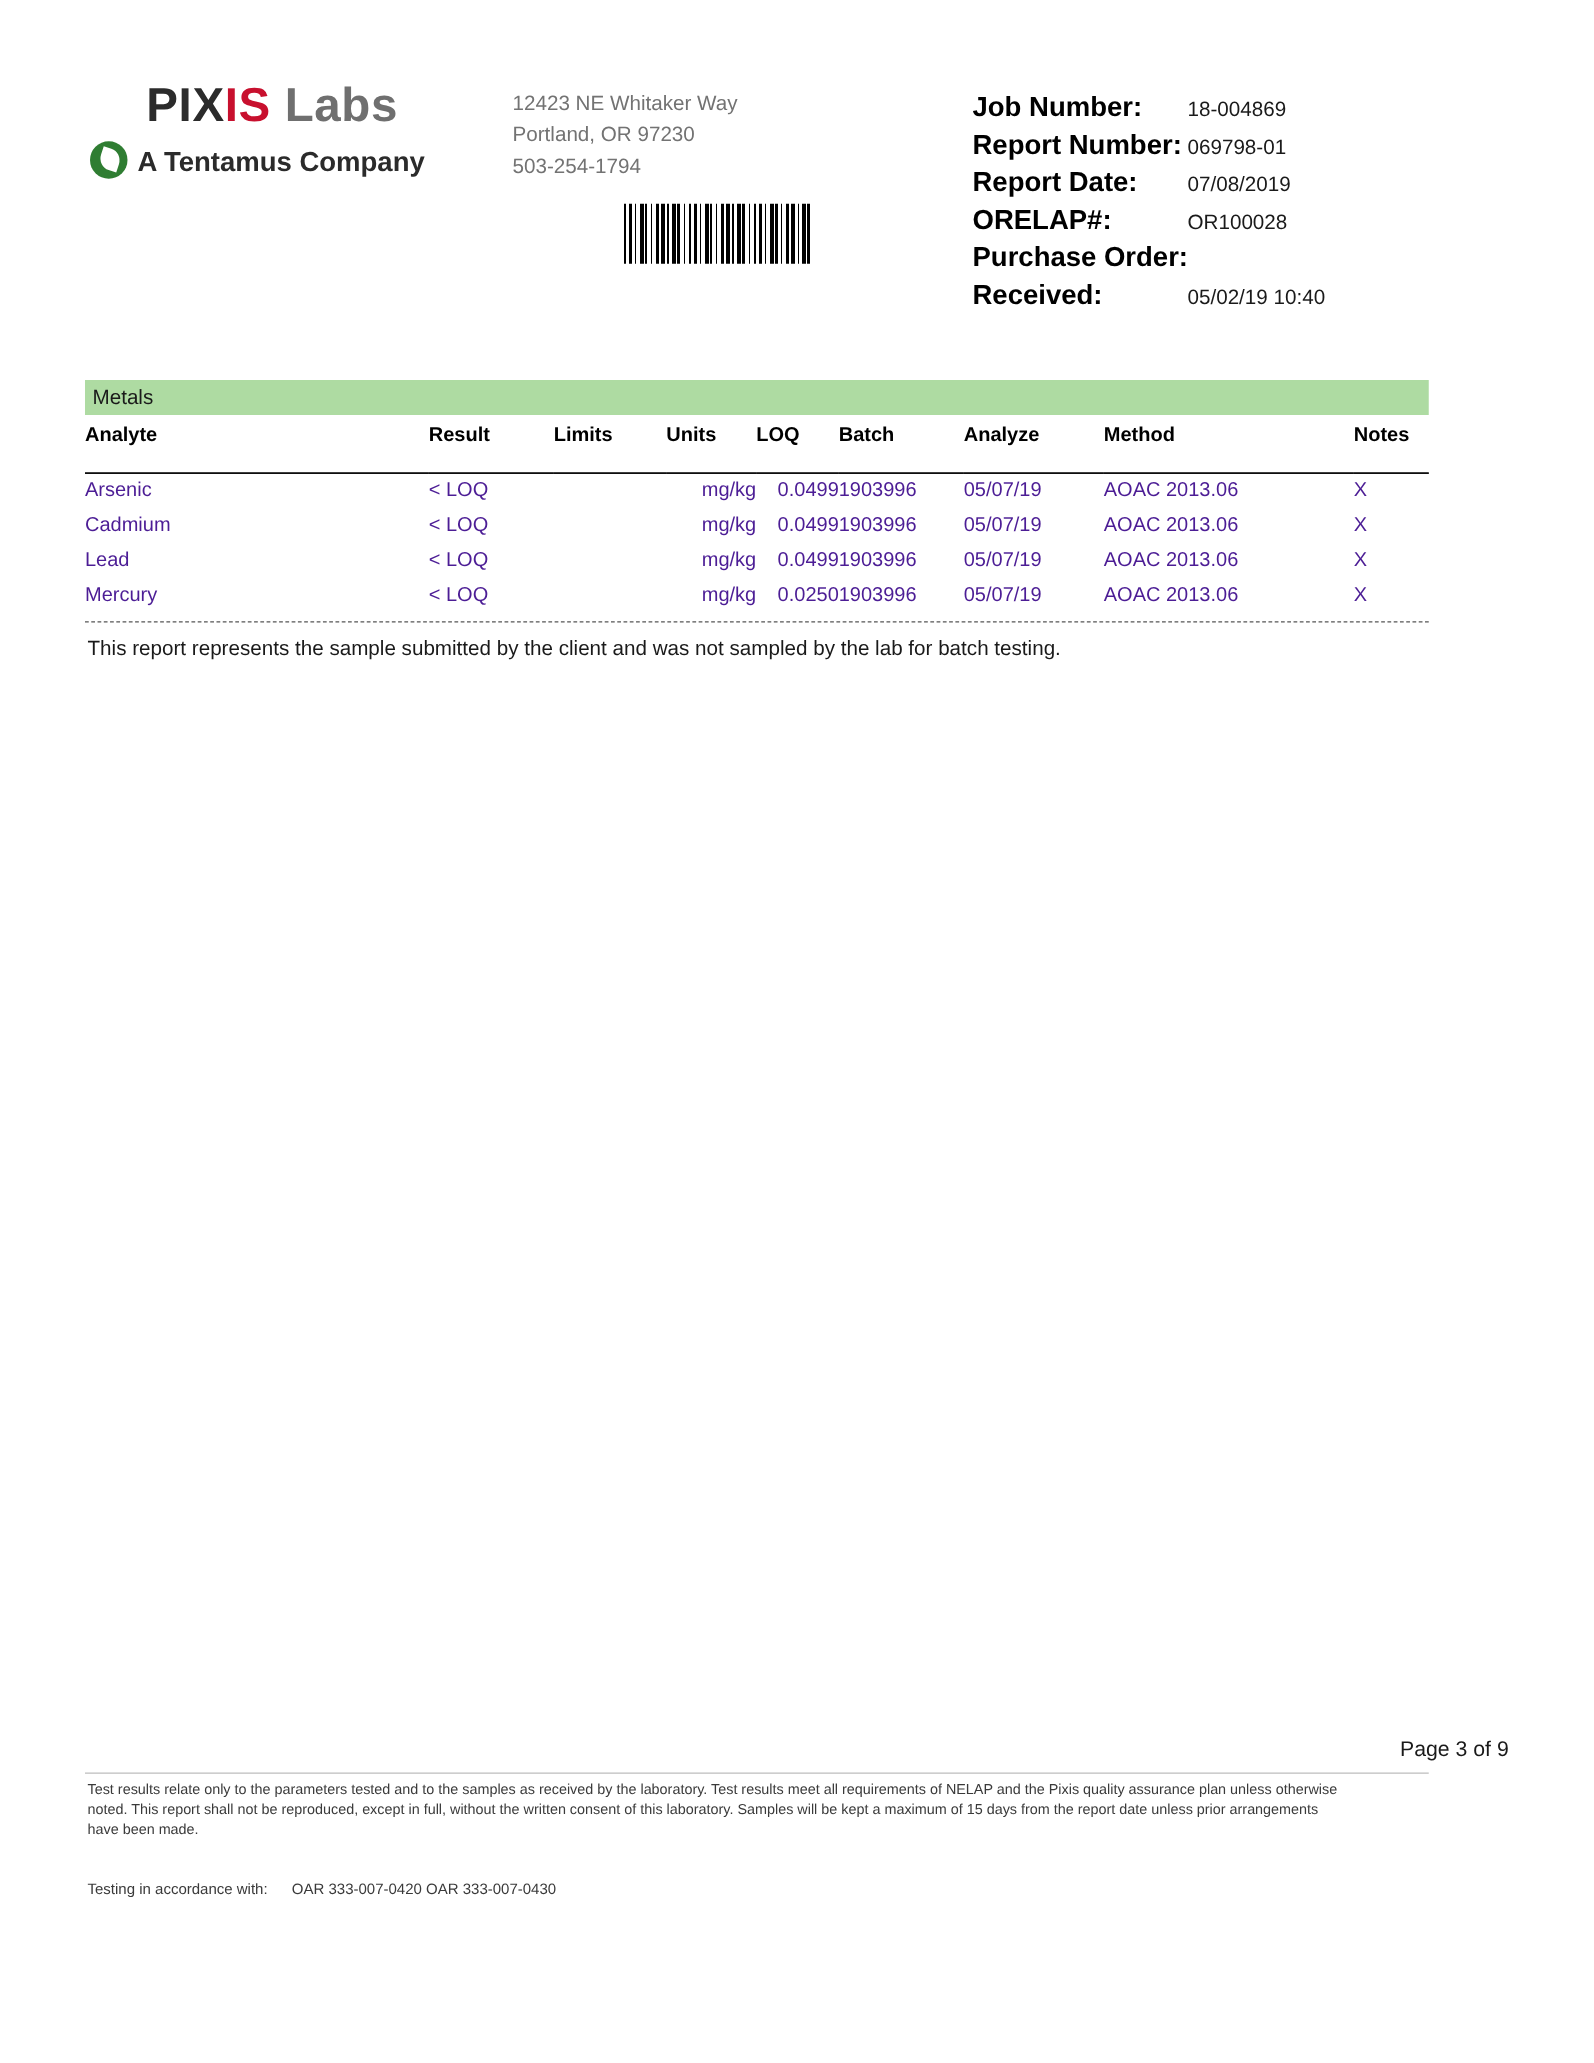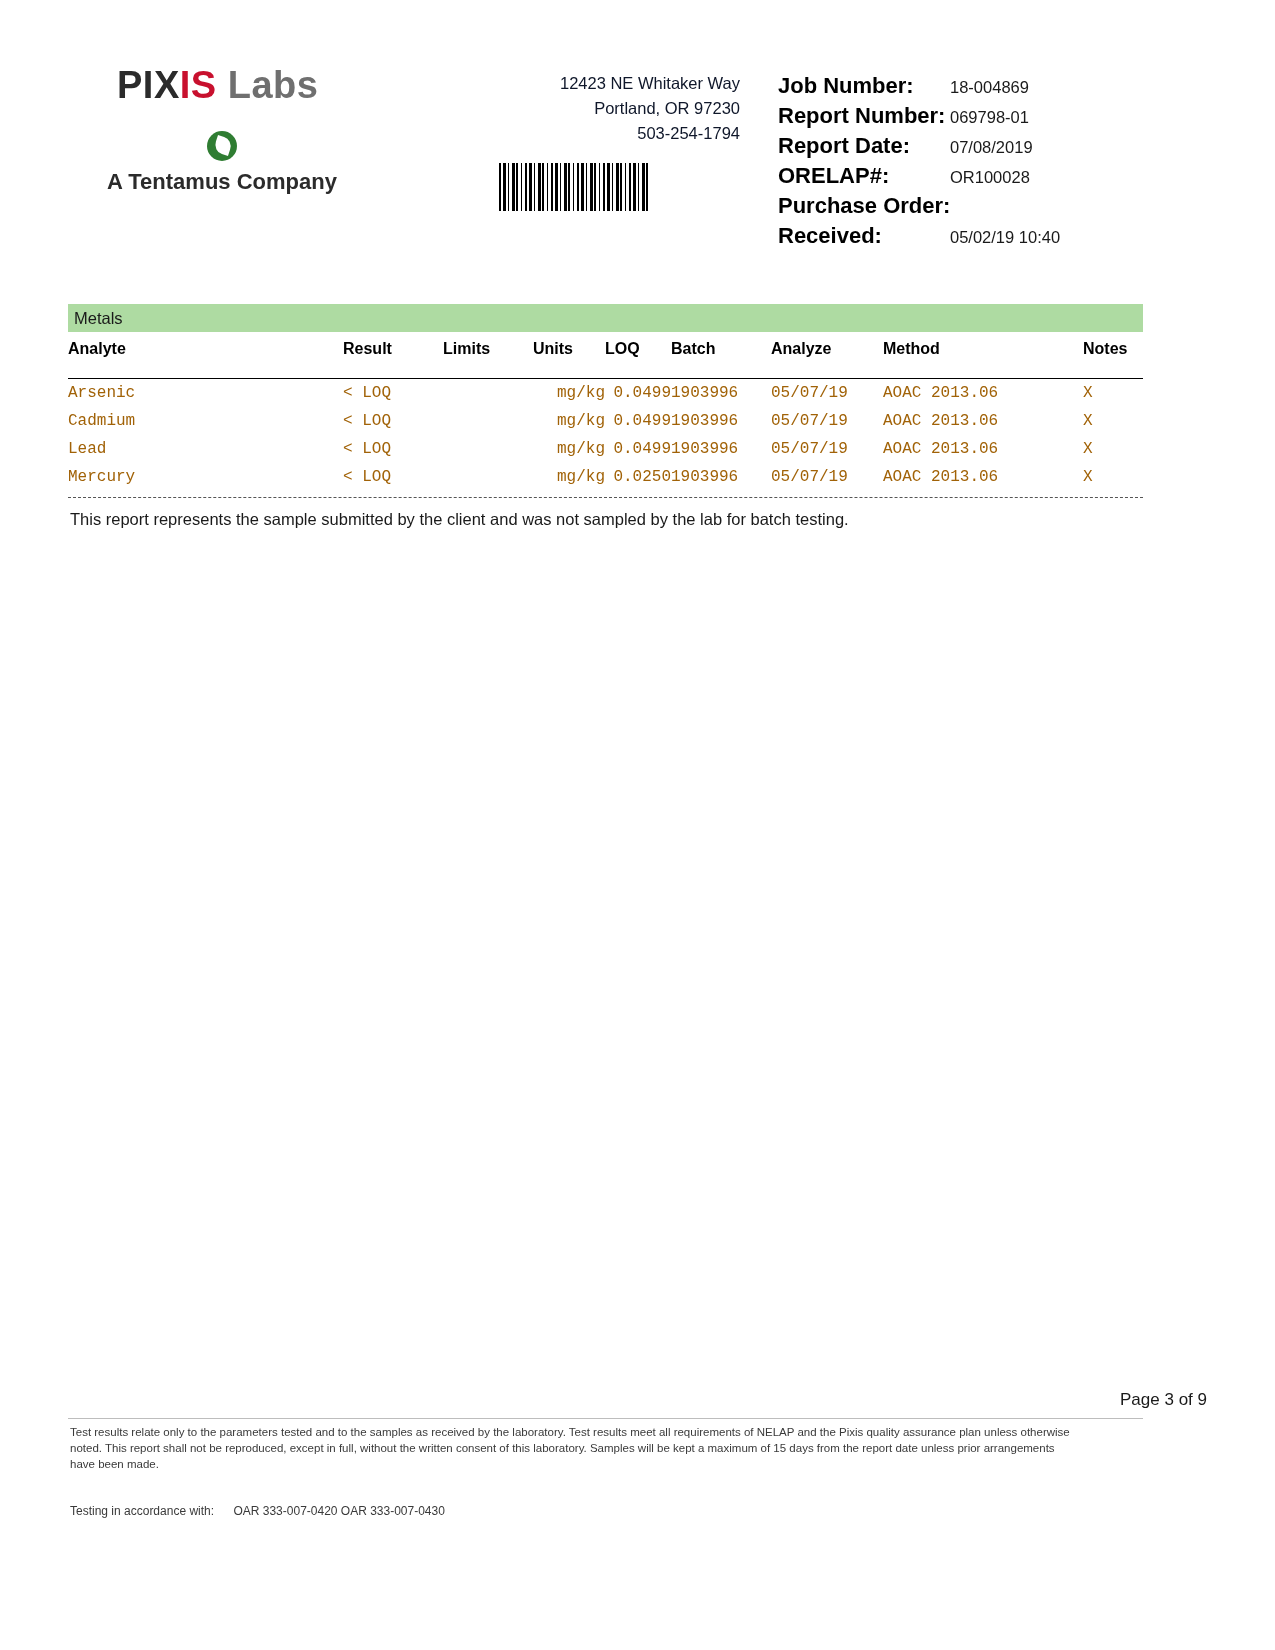--- a/index.html
+++ b/index.html
@@ -40,25 +40,24 @@
     font-size: 38px;
     font-weight: bold;
     letter-spacing: 0.5px;
     line-height: 44px;
     white-space: nowrap;
   }
   .logo-pix { color: #2b2b2b; margin-left: 45px; }
   .logo-xis { color: #c8102e; }
   .logo-labs { color: #6f6f6f; font-weight: bold; }
   .logo-line2 {
-    margin-top: 24px;
+    margin-top: 6px;
     display: flex;
-    align-items: center;
+    align-items: flex-end;
     gap: 8px;
-    flex-direction: column;
   }
   .logo-mark {
     width: 30px;
     height: 30px;
     border-radius: 50%;
     background: #2f7d32;
     position: relative;
     flex: none;
     overflow: hidden;
   }
@@ -78,24 +77,24 @@
     font-weight: bold;
     color: #2b2b2b;
     white-space: nowrap;
   }
 
   .addr {
     position: absolute;
     left: 410px;
     top: 16px;
     width: 330px;
-    text-align: right;
+    text-align: left;
     font-size: 16.5px;
     line-height: 25px;
-    color: #0f172a;
+    color: #737373;
   }
   .barcode {
     position: absolute;
     left: 499px;
     top: 108px;
     width: 152px;
     height: 48px;
     background:
       repeating-linear-gradient(to right,
         #000 0px, #000 2px, #fff 2px, #fff 4px,
@@ -154,22 +153,21 @@
     font-size: 16px;
     font-weight: bold;
     text-align: left;
     padding: 8px 0 20px 0;
     color: #000;
     border-bottom: 1.5px solid #000;
   }
   table.tbl td {
     font-size: 16px;
     padding: 5px 0 5px 0;
-    color: #a16207;
-    font-family: Liberation Mono, monospace;
+    color: #4c1d95;
   }
   .c-analyte { width: 275px; padding-left: 4px; }
   .c-result  { width: 100px; }
   .c-limits  { width: 90px;  text-align: right; padding-right: 6px;}
   .c-units   { width: 72px;  text-align: right; padding-right: 4px;}
   .c-loq     { width: 66px;  text-align: right; padding-right: 4px;}
   .c-batch   { width: 100px; padding-left: 6px;}
   .c-analyze { width: 112px; padding-left: 6px;}
   .c-method  { width: 200px; padding-left: 6px;}
   .c-notes   { width: 60px; padding-left: 4px;}

